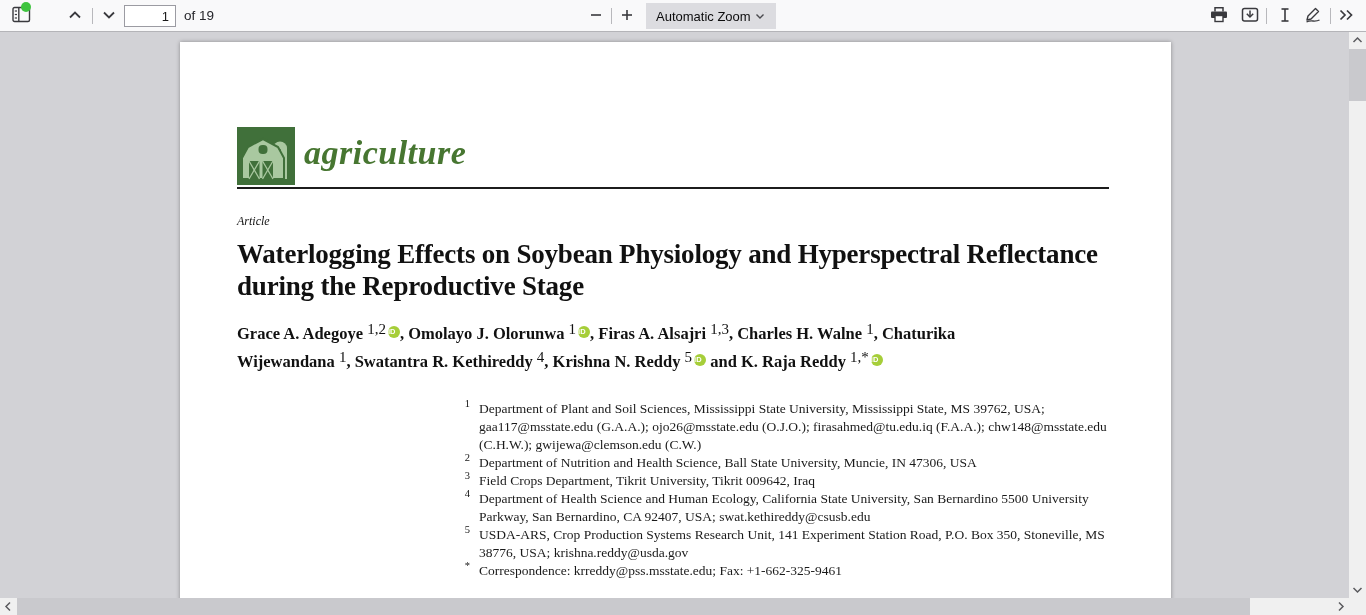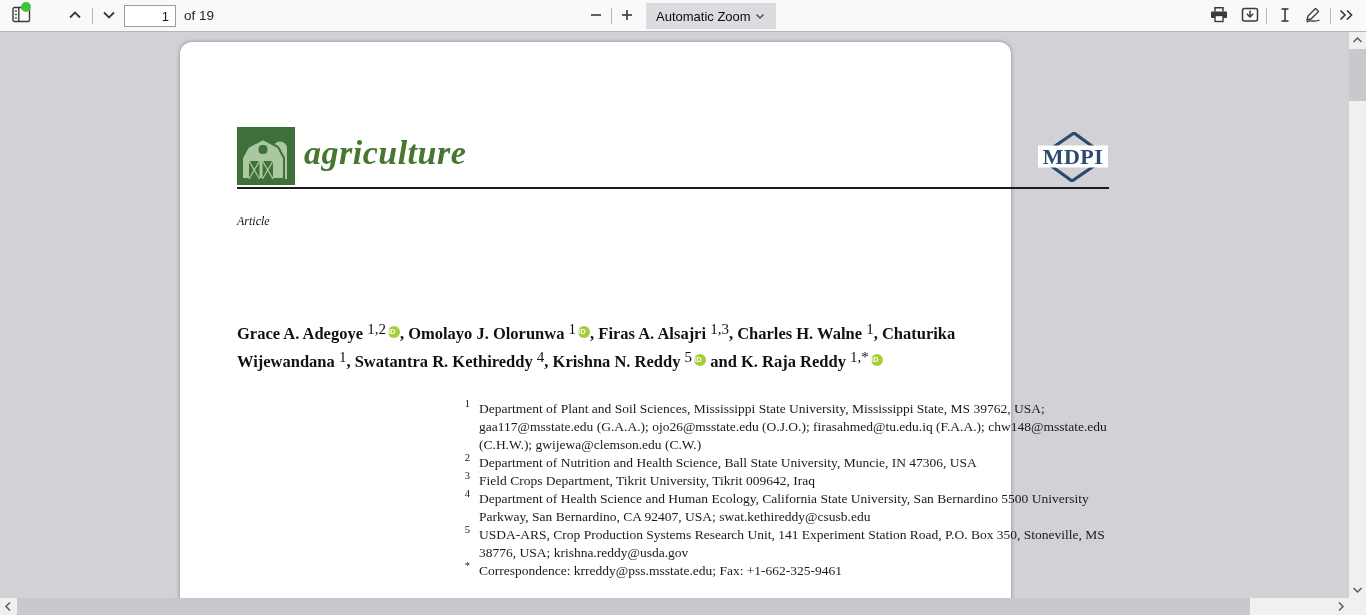--- a/index.html
+++ b/index.html
@@ -29,22 +29,22 @@
     background:var(--sidebar-dot-green);z-index:31;}
   .page-input{position:absolute;left:124px;top:5px;width:52px;height:22px;border:1px solid #9b9ba2;
     background:#fff;font:13px "Liberation Sans",sans-serif;text-align:right;padding:0 6px;color:#1a1a1a;}
   .of-label{position:absolute;left:184px;top:0;height:32px;line-height:32px;font-size:13.5px;color:#26262b;}
   .zoom-select{position:absolute;left:646px;top:3px;width:130px;height:26px;background:#dcdce0;
     display:flex;align-items:center;padding:0 10px;font-size:13px;color:#0c0c0d;cursor:default;}
   .zoom-select .caret{margin-left:auto;display:flex;}
 
   
   .viewer{position:absolute;left:0;top:32px;width:1366px;height:583px;background:var(--viewer-bg);overflow:hidden;}
-  .pdf-page{position:absolute;left:180px;top:10px;width:831px;height:573px;background:#fff;
-    box-shadow:0 0 4px rgba(0,0,0,.35);font-family:"Liberation Serif",serif;color:#151515;border-radius:12px;}
+  .pdf-page{position:absolute;left:180px;top:10px;width:991px;height:573px;background:#fff;
+    box-shadow:0 0 4px rgba(0,0,0,.35);font-family:"Liberation Serif",serif;color:#151515;}
 
   
   .logo-box{position:absolute;left:57px;top:85px;width:58px;height:58px;}
   .journal-name{position:absolute;left:124px;top:92px;font-style:italic;font-weight:700;
     font-size:34px;color:var(--journal-green);letter-spacing:.5px;}
   .header-rule{position:absolute;left:57px;top:145px;width:872px;height:2px;background:#1c1c1c;}
   .mdpi-logo{position:absolute;left:858px;top:90px;}
   .article-label{position:absolute;left:57px;top:172px;font-style:italic;font-size:12px;color:#111;}
   .paper-title{position:absolute;left:57px;top:196px;width:920px;font-size:27px;font-weight:700;
     line-height:32px;letter-spacing:-.2px;color:#111;}
@@ -192,29 +192,23 @@
           <line x1="12" y1="34" x2="22.5" y2="52"></line>
             <line x1="22.5" y1="34" x2="12" y2="52"></line>
           <line x1="25.5" y1="34" x2="36" y2="52"></line>
             <line x1="36" y1="34" x2="25.5" y2="52"></line>
         </g>
       </svg>
     </div>
     <div class="journal-name">agriculture</div>
     <div class="header-rule"></div>
 
-    <div class="mdpi-logo">
-      <svg width="70" height="50" viewBox="0 0 70 50">
-        <polygon points="36,1 69,25 34,49 1,25" fill="none" stroke="var(--mdpi-navy)" stroke-width="3.2"></polygon>
-        <rect x="-2" y="13.5" width="74" height="22" fill="#ffffff"></rect>
-        <text x="35" y="32" text-anchor="middle" font-family="Liberation Serif, serif" font-weight="700" font-size="22" fill="var(--mdpi-navy)" letter-spacing="0.5">MDPI</text>
-      </svg>
-    </div>
 
     <div class="article-label">Article</div>
+    <div class="paper-title">Waterlogging Effects on Soybean Physiology and Hyperspectral Reflectance during the Reproductive Stage</div>
 
     <div class="authors" id="authors"><span>Grace A. Adegoye&nbsp;<sup>1,2</sup><span class="orcid">iD</span>, </span><span>Omolayo J. Olorunwa&nbsp;<sup>1</sup><span class="orcid">iD</span>, </span><span>Firas A. Alsajri&nbsp;<sup>1,3</sup>, </span><span>Charles H. Walne&nbsp;<sup>1</sup>, </span><span>Chaturika Wijewandana&nbsp;<sup>1</sup>, </span><span>Swatantra R. Kethireddy&nbsp;<sup>4</sup>, </span><span>Krishna N. Reddy&nbsp;<sup>5</sup><span class="orcid">iD</span> and </span><span>K. Raja Reddy&nbsp;<sup>1,*</sup><span class="orcid">iD</span></span></div>
 
     <div class="affiliations" id="affiliations">
         <div class="aff-row">
           <span class="aff-marker">1</span>
           <div class="aff-text">Department of Plant and Soil Sciences, Mississippi State University, Mississippi State, MS 39762, USA; gaa117@msstate.edu (G.A.A.); ojo26@msstate.edu (O.J.O.); firasahmed@tu.edu.iq (F.A.A.); chw148@msstate.edu (C.H.W.); gwijewa@clemson.edu (C.W.)</div>
         </div>
         <div class="aff-row">
           <span class="aff-marker">2</span>

